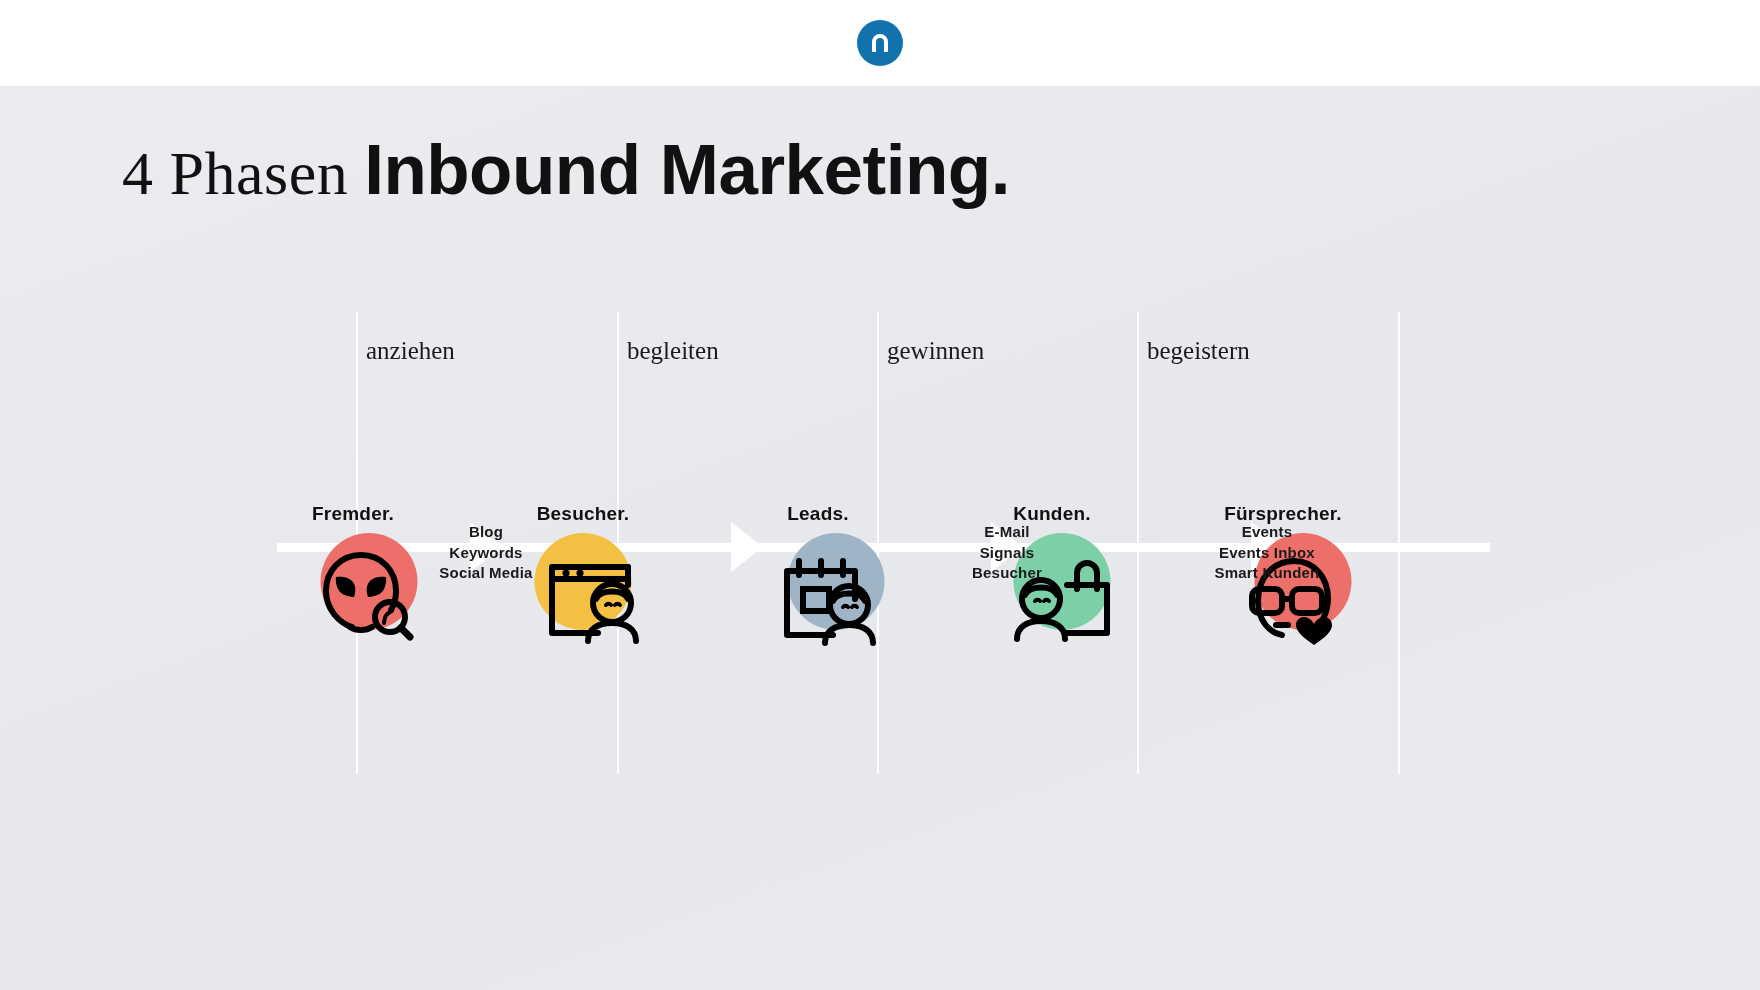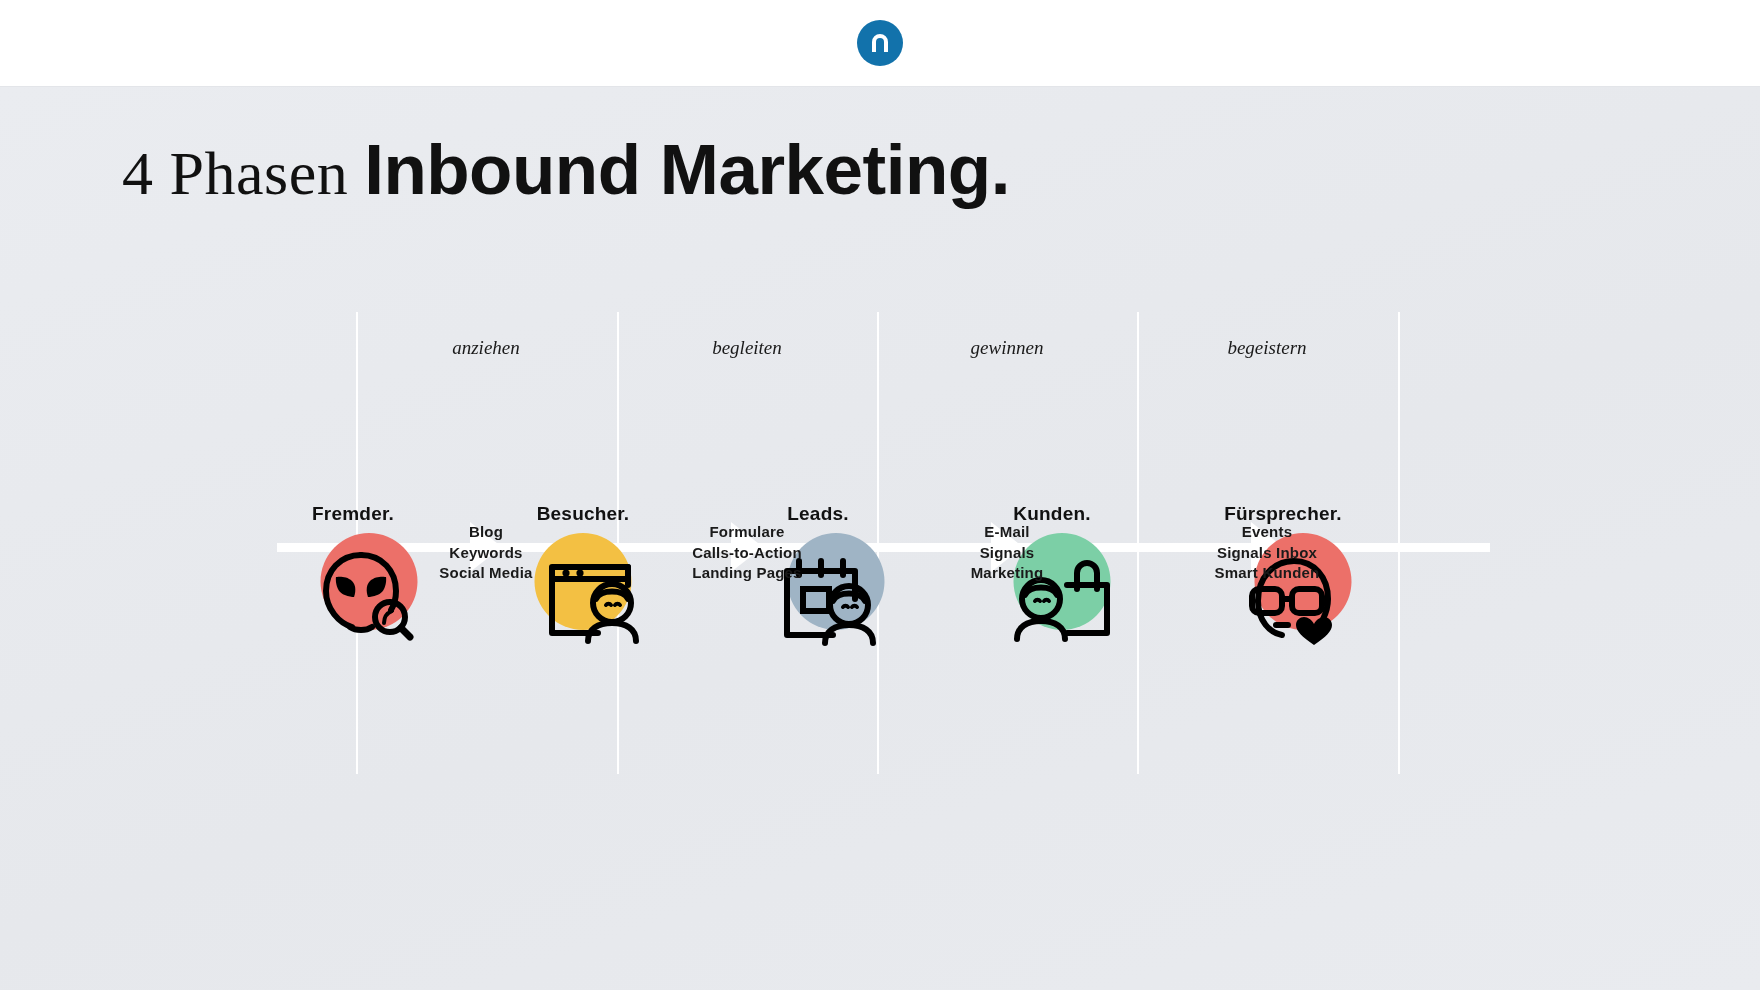--- a/index.html
+++ b/index.html
@@ -81,26 +81,24 @@
     border-top: 25px solid transparent;
     border-bottom: 25px solid transparent;
     border-left: 32px solid #ffffff;
   }
 
   
   .phase-label {
     position: absolute;
     top: 250px;
     font-family: "Liberation Serif", serif;
-    font-size: 19px;
+    font-size: 25px;
     color: #1a1a1a;
-    text-align: center;
     width: 240px;
     white-space: nowrap;
-    font-style: italic;
   }
 
   
   .stage {
     position: absolute;
     width: 240px;
     text-align: center;
   }
   .stage-title {
     position: absolute;
@@ -270,29 +268,24 @@
         <path d="M78 104 C66 96 60 90 60 84 C60 79 64 76 68 76 C72 76 76 79 78 83 C80 79 84 76 88 76 C92 76 96 79 96 84 C96 90 90 96 78 104 Z" fill="#000"></path>
       </svg>
     </div>
   </div>
 
   <div class="tactics" style="left:356px">
     <div>Blog</div>
     <div>Keywords</div>
     <div>Social Media</div>
   </div>
-  <div class="tactics" style="left:617px">
-    <div>Formulare</div>
-    <div>Calls-to-Action</div>
-    <div>Landing Pages</div>
-  </div>
   <div class="tactics" style="left:877px">
     <div>E-Mail</div>
     <div>Signals</div>
-    <div>Marketing</div>
+    <div>Besucher</div>
   </div>
   <div class="tactics" style="left:1137px">
     <div>Events</div>
-    <div>Signals Inbox</div>
+    <div>Events Inbox</div>
     <div>Smart Kunden</div>
   </div>
 
 </div>
 
 </body></html>

